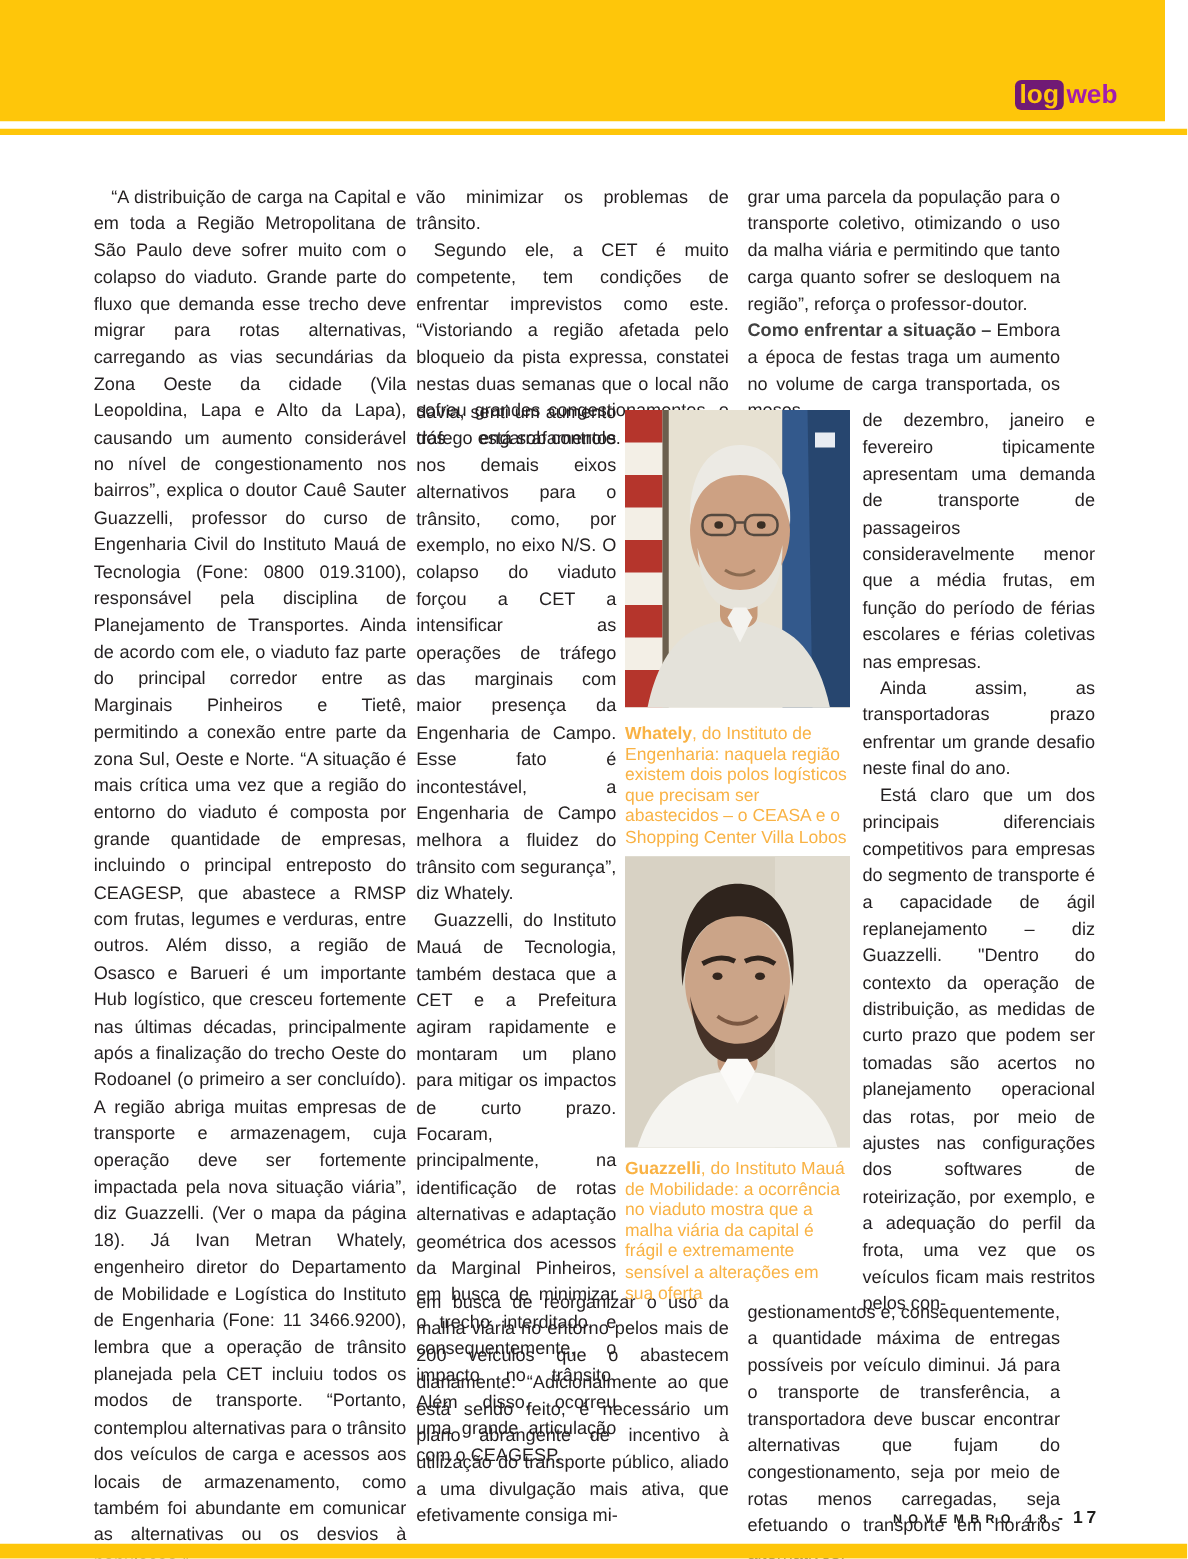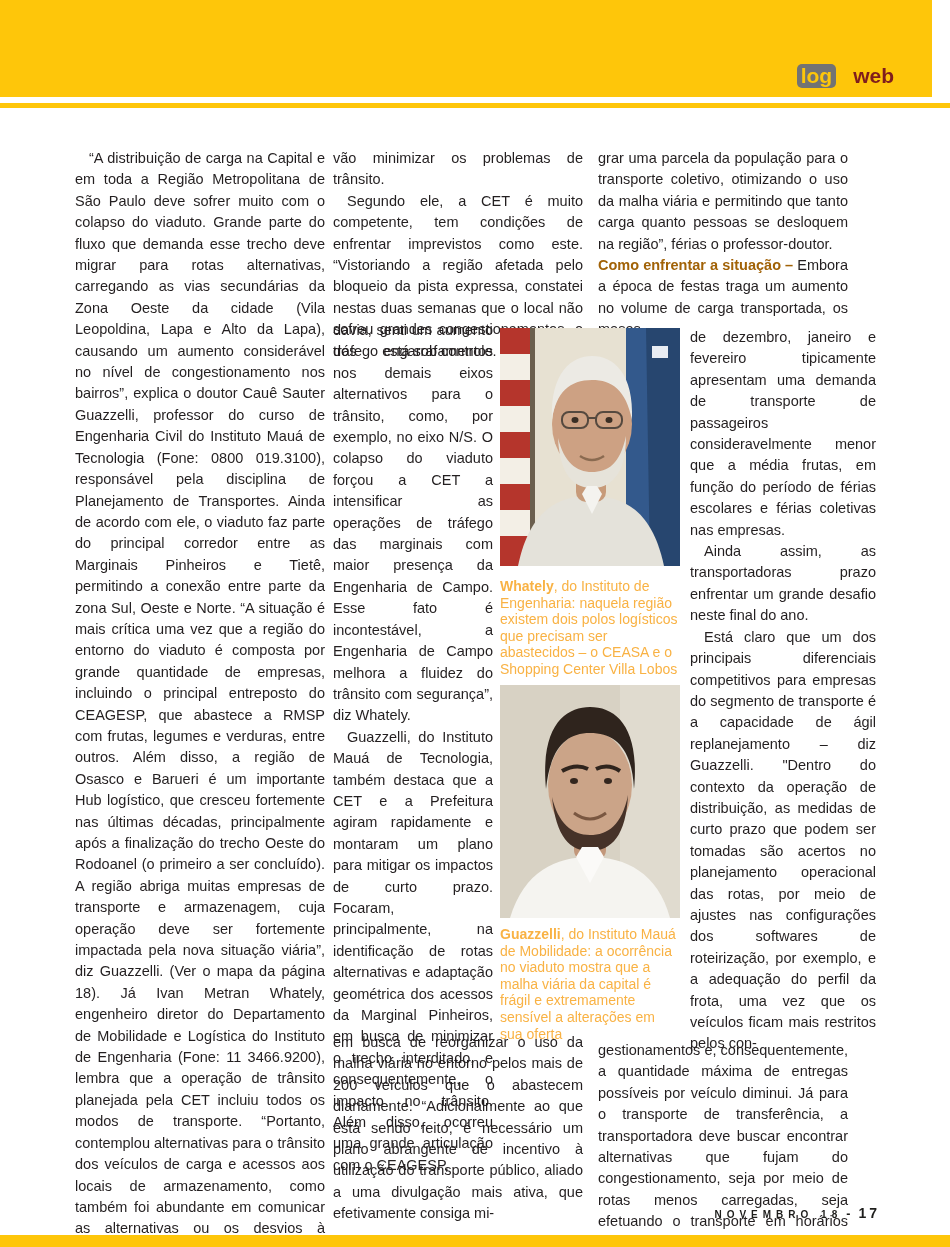--- a/index.html
+++ b/index.html
@@ -2,27 +2,27 @@
 <html lang="pt"><head>
 <meta charset="utf-8">
 <style>
   html,body{margin:0;padding:0;background:#fff;}
   .page{position:relative;width:950px;height:1247px;background:#ffffff;overflow:hidden;
         font-family:"Liberation Sans",sans-serif;color:#231f20;}
   
   .band-top{position:absolute;left:0;top:0;width:932px;height:97px;background:#fec60a;}
   .band-line{position:absolute;left:0;top:103px;width:950px;height:5px;background:#fec60a;}
   .logo{position:absolute;right:38px;top:64px;font-weight:bold;font-size:21px;letter-spacing:0;}
-  .logo-log{background:#737373;color:#fec60a;border-radius:5px;padding:0 4px 1px 4px;margin-top:16px;}
-  .logo-web{color:#7f1d1d;padding-left:17px;}
+  .logo-log{background:#701a75;color:#fec60a;border-radius:5px;padding:0 4px 1px 4px;margin-top:16px;}
+  .logo-web{color:#a21caf;padding-left:2px;}
   
   .seg{position:absolute;text-align:justify;font-size:14.5px;line-height:21.4px;color:#231f20;}
   .seg p{margin:0;}
   .seg p.indent{text-indent:14px;}
-  .lead{color:#a16207;font-weight:bold;}
+  .lead{color:#404040;font-weight:bold;}
   
   .photo{position:absolute;left:500px;width:180px;overflow:hidden;background:#ded8ca;}
   .photo svg{display:block;}
   .caption{position:absolute;left:500px;width:178px;font-size:14px;line-height:16.6px;
            color:#f9b244;text-align:left;}
   .cap-name{font-weight:bold;}
   
   .footer{position:absolute;top:1205px;right:70px;display:flex;align-items:baseline;color:#1d1d1b;}
   .f-issue{font-size:10px;font-weight:bold;letter-spacing:5px;}
   .f-dash{font-size:12.5px;font-weight:bold;margin:0 8px 0 4px;}
@@ -50,21 +50,21 @@
   </div>
   <div class="seg" style="left:333px;top:320px;width:160px;">
     <p>davia, senti um aumento dos engarrafamentos nos demais eixos alternativos para o trânsito, como, por exemplo, no eixo N/S. O colapso do viaduto forçou a CET a intensificar as operações de tráfego das marginais com maior presença da Engenharia de Campo. Esse fato é incontestável, a Engenharia de Campo melhora a fluidez do trânsito com segurança”, diz Whately.</p>
     <p class="indent">Guazzelli, do Instituto Mauá de Tecnologia, também destaca que a CET e a Prefeitura agiram rapidamente e montaram um plano para mitigar os impactos de curto prazo. Focaram, principalmente, na identificação de rotas alternativas e adaptação geométrica dos acessos da Marginal Pinheiros, em busca de minimizar o trecho interditado, e consequentemente, o impacto no trânsito. Além disso, ocorreu uma grande articulação com o CEAGESP,</p>
   </div>
   <div class="seg" style="left:333px;top:1032px;width:250px;">
     <p>em busca de reorganizar o uso da malha viária no entorno pelos mais de 200 veículos que o abastecem diariamente. “Adicionalmente ao que está sendo feito, é necessário um plano abrangente de incentivo à utilização do transporte público, aliado a uma divulgação mais ativa, que efetivamente consiga mi-</p>
   </div>
 
   <div class="seg" style="left:598px;top:148px;width:250px;">
-    <p>grar uma parcela da população para o transporte coletivo, otimizando o uso da malha viária e permitindo que tanto carga quanto pessoas se desloquem na região”, férias o professor-doutor.</p>
+    <p>grar uma parcela da população para o transporte coletivo, otimizando o uso da malha viária e permitindo que tanto carga quanto sofrer se desloquem na região”, reforça o professor-doutor.</p>
     <p><span class="lead">Como enfrentar a situação –</span><span> Embora a época de festas traga um aumento no volume de carga transportada, os meses</span></p>
   </div>
   <div class="seg" style="left:690px;top:327px;width:186px;">
     <p>de dezembro, janeiro e fevereiro tipicamente apresentam uma demanda de transporte de passageiros consideravelmente menor que a média frutas, em função do período de férias escolares e férias coletivas nas empresas.</p>
     <p class="indent">Ainda assim, as transportadoras prazo enfrentar um grande desafio neste final do ano.</p>
     <p class="indent">Está claro que um dos principais diferenciais competitivos para empresas do segmento de transporte é a capacidade de ágil replanejamento – diz Guazzelli. "Dentro do contexto da operação de distribuição, as medidas de curto prazo que podem ser tomadas são acertos no planejamento operacional das rotas, por meio de ajustes nas configurações dos softwares de roteirização, por exemplo, e a adequação do perfil da frota, uma vez que os veículos ficam mais restritos pelos con-</p>
   </div>
   <div class="seg" style="left:598px;top:1040px;width:250px;">
     <p>gestionamentos e, consequentemente, a quantidade máxima de entregas possíveis por veículo diminui. Já para o transporte de transferência, a transportadora deve buscar encontrar alternativas que fujam do congestionamento, seja por meio de rotas menos carregadas, seja efetuando o transporte em horários alternativos.”</p>
   </div>

